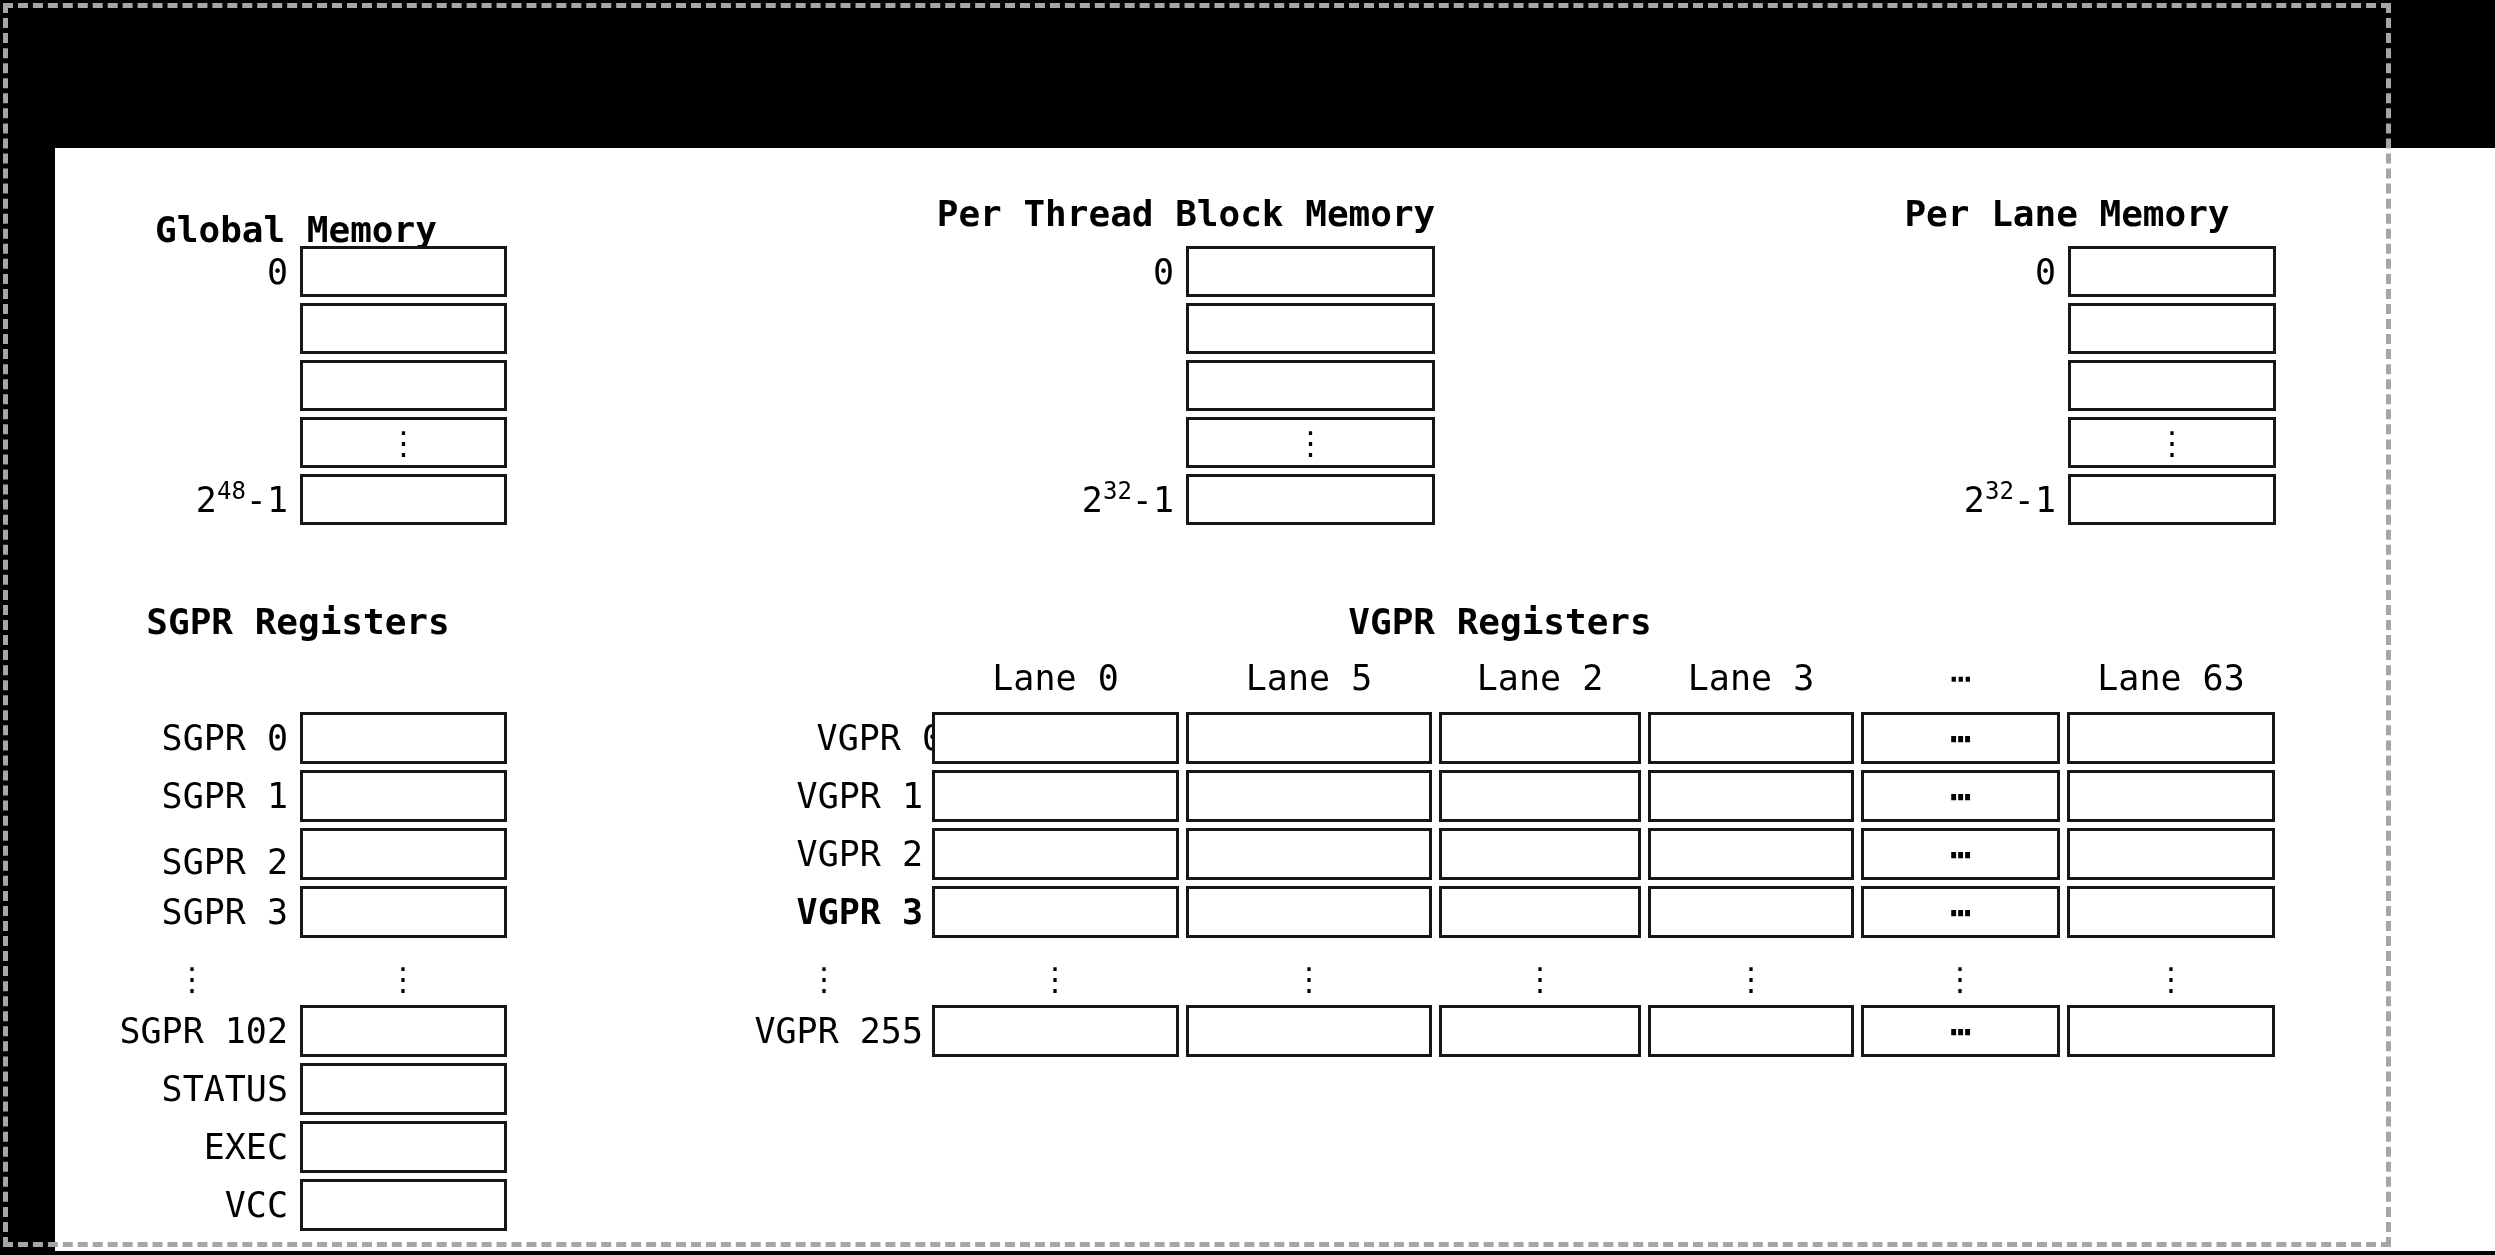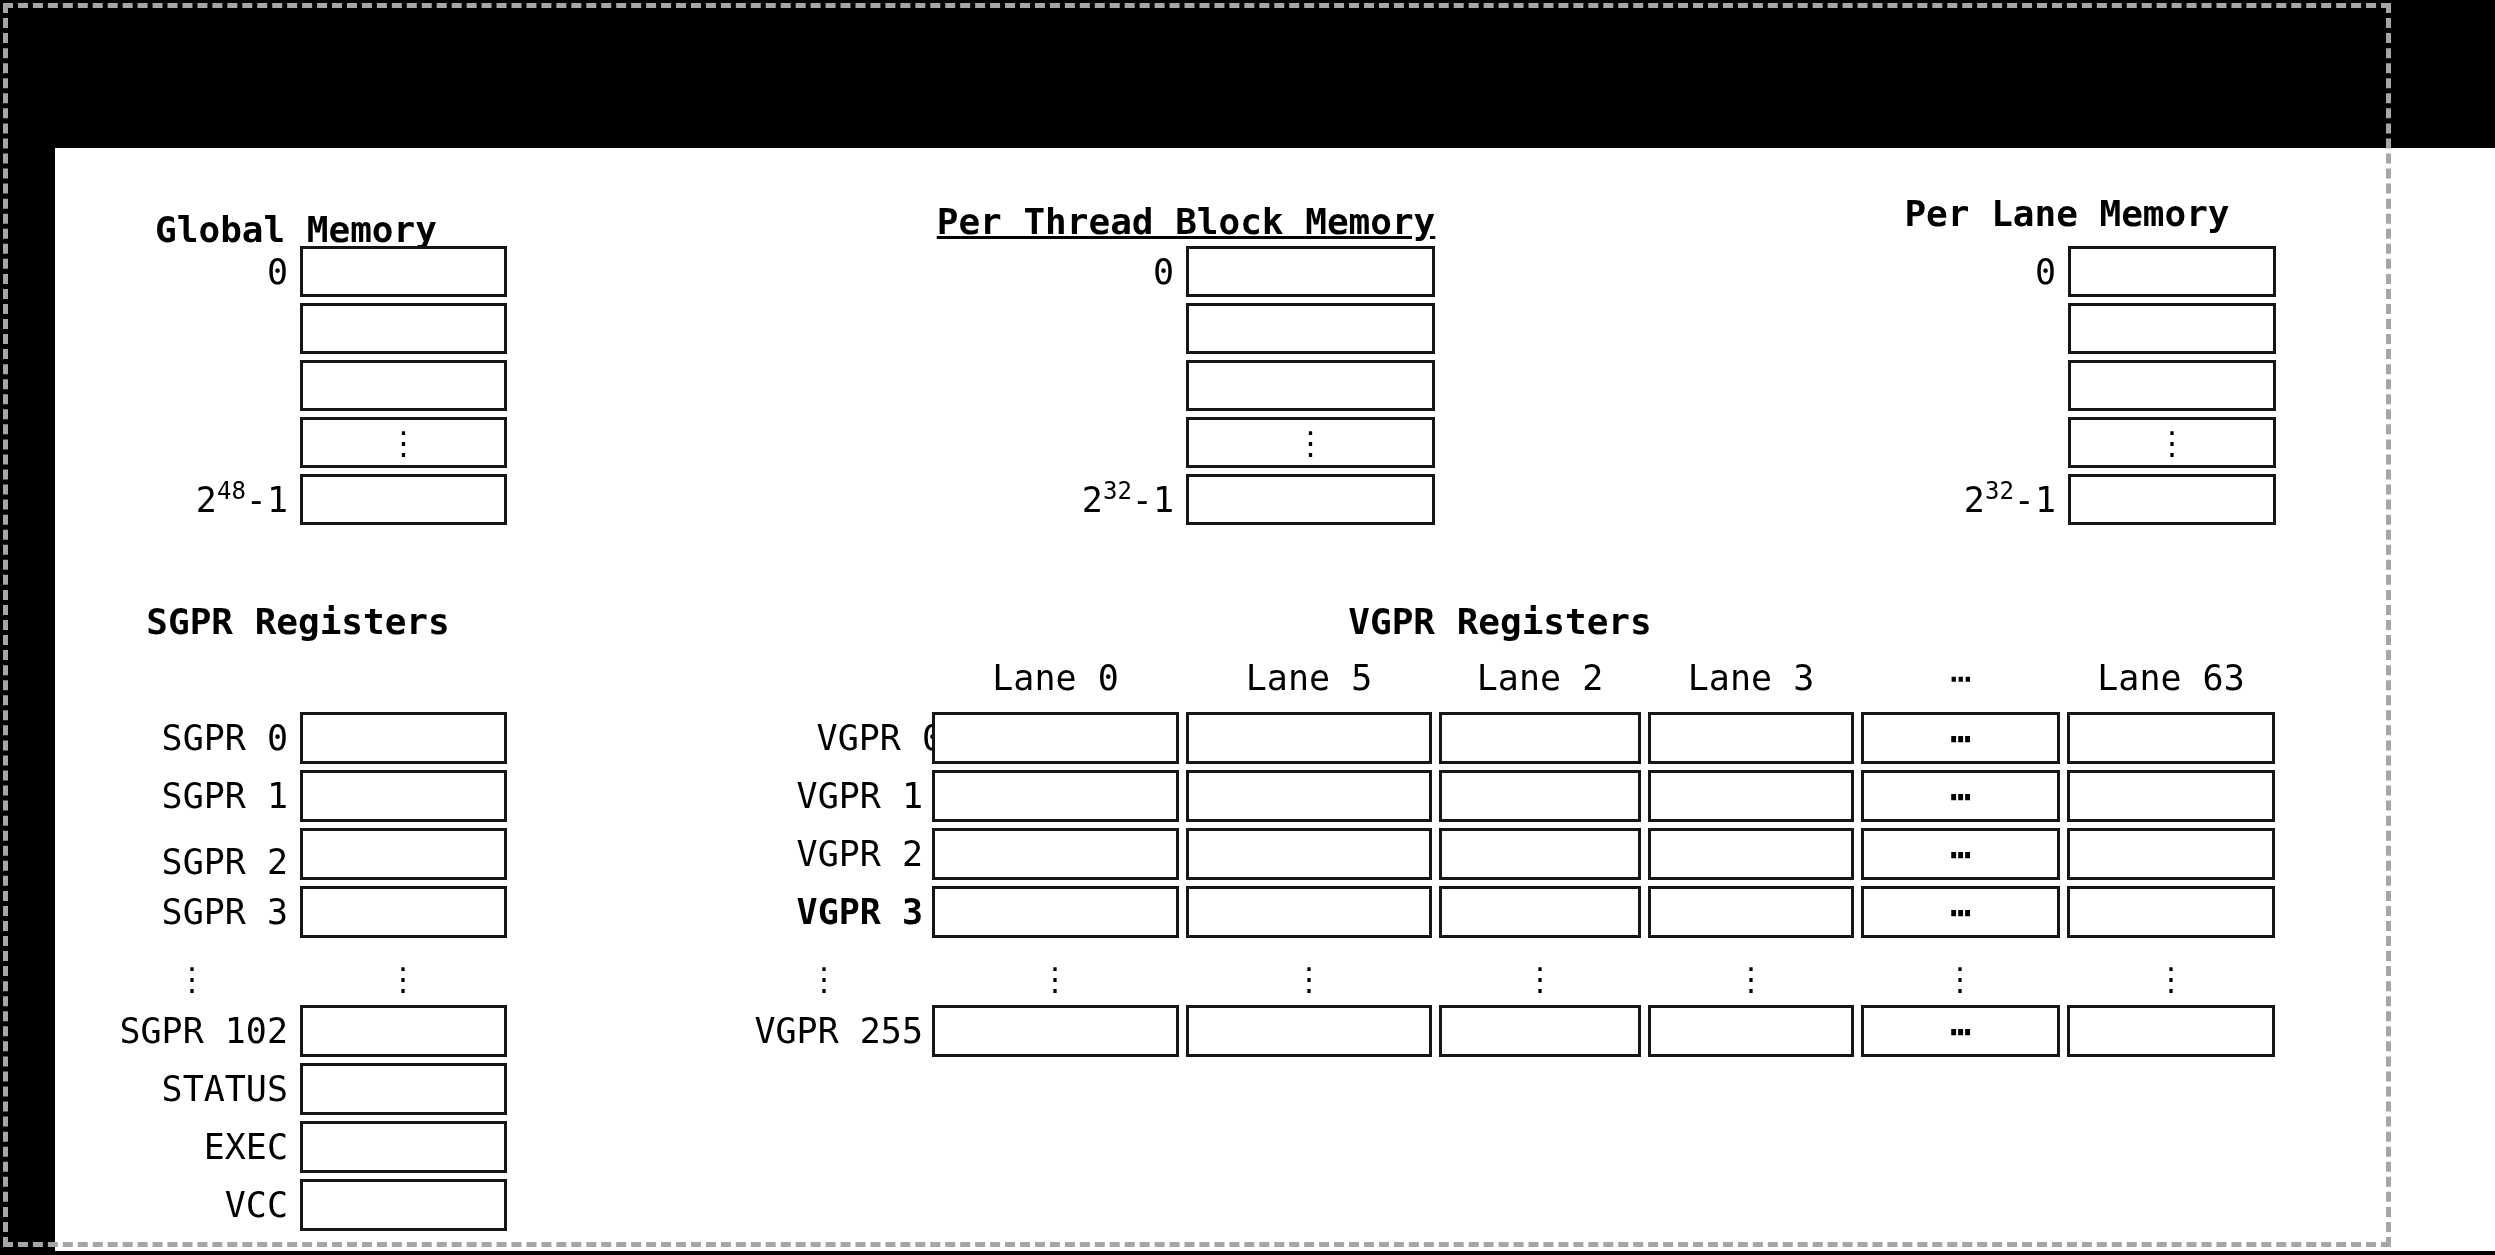--- a/index.html
+++ b/index.html
@@ -76,21 +76,21 @@
   <span><span>2</span><sup>48</sup><span>-1</span></span>
 </div>
 <div class="cell" style="left:300px;top:246px;width:207px;height:51px;"></div>
 <div class="cell" style="left:300px;top:303px;width:207px;height:51px;"></div>
 <div class="cell" style="left:300px;top:360px;width:207px;height:51px;"></div>
 <div class="cell" style="left:300px;top:417px;width:207px;height:51px;">
     <span class="vdots">⋮</span>
   </div>
 <div class="cell" style="left:300px;top:474px;width:207px;height:51px;"></div>
 
-<div class="t" style="left:936px;top:200px;width:500px;text-decoration:underline;">Per Thread Block Memory</div>
+<div class="t" style="left:936px;top:192px;width:500px;">Per Thread Block Memory</div>
 <div class="lbl" style="left:966px;top:246px;width:208px;height:51px;">0</div>
 <div class="lbl" style="left:966px;top:474px;width:208px;height:51px;">
   <span><span>2</span><sup>32</sup><span>-1</span></span>
 </div>
 <div class="cell" style="left:1186px;top:246px;width:249px;height:51px;"></div>
 <div class="cell" style="left:1186px;top:303px;width:249px;height:51px;"></div>
 <div class="cell" style="left:1186px;top:360px;width:249px;height:51px;"></div>
 <div class="cell" style="left:1186px;top:417px;width:249px;height:51px;">
     <span class="vdots">⋮</span>
   </div>

